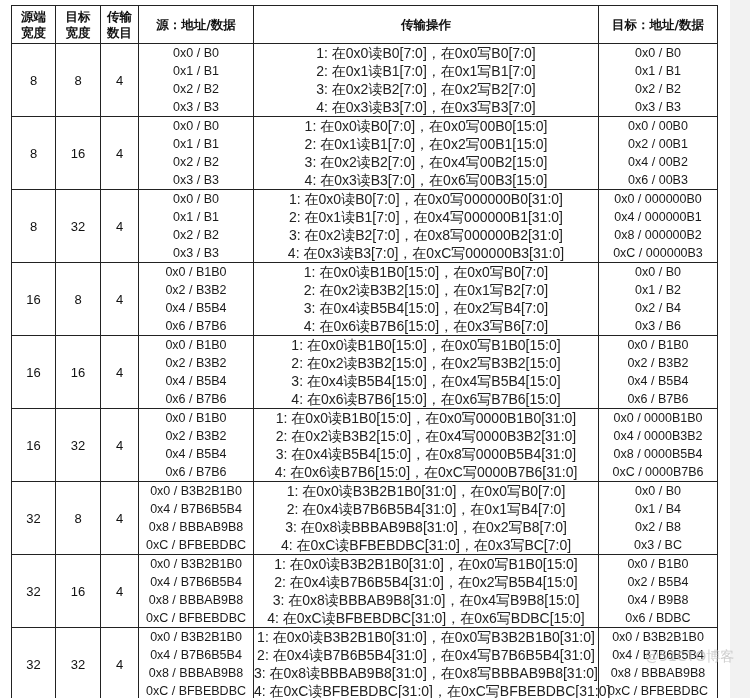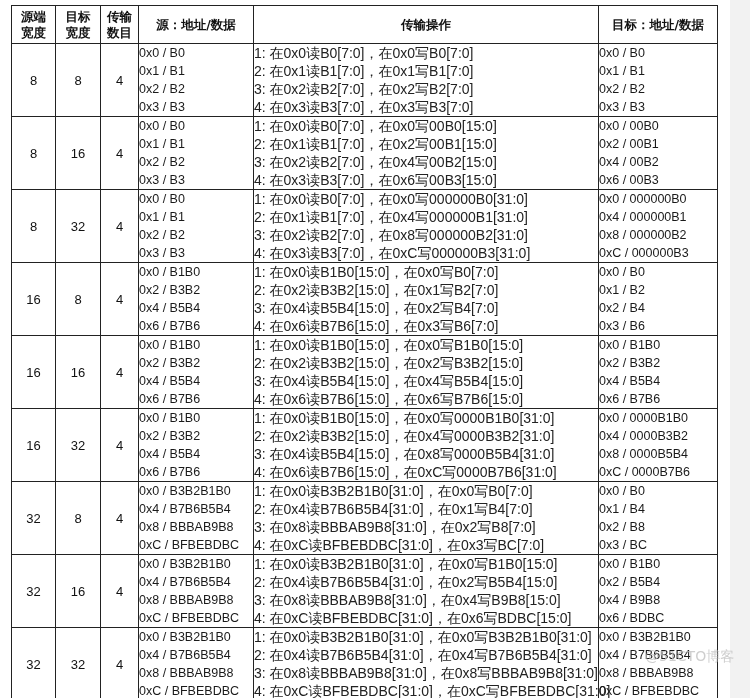--- a/index.html
+++ b/index.html
@@ -16,20 +16,21 @@
   table.xfer {
     position: absolute; left: 11px; top: 5px;
     border-collapse: collapse;
     table-layout: fixed;
     width: 706px;
   }
   table.xfer th, table.xfer td {
     border: 1.5px solid #222;
     padding: 0;
     vertical-align: middle;
+    text-align: center;
   }
   table.xfer th {
     height: 37px;
     font-family: "DejaVu Sans", sans-serif;
     font-weight: bold;
     font-size: 12.5px;
     line-height: 16px;
     text-align: center;
     color: #111;
   }

